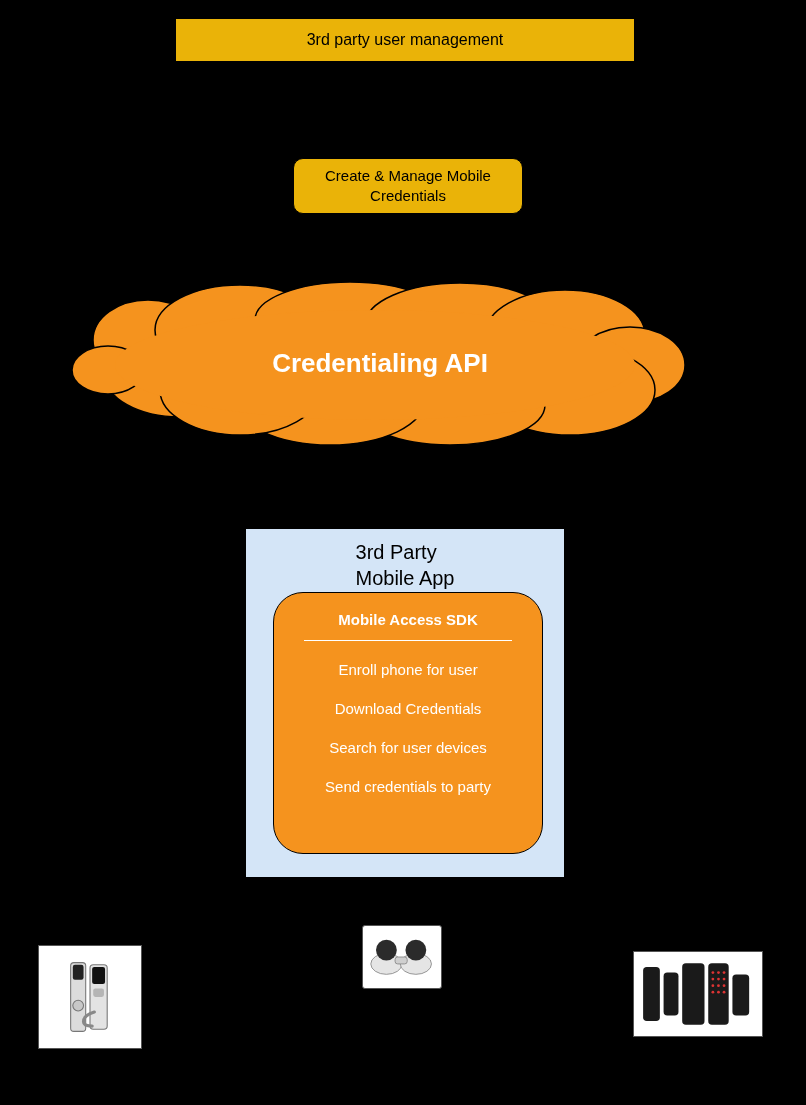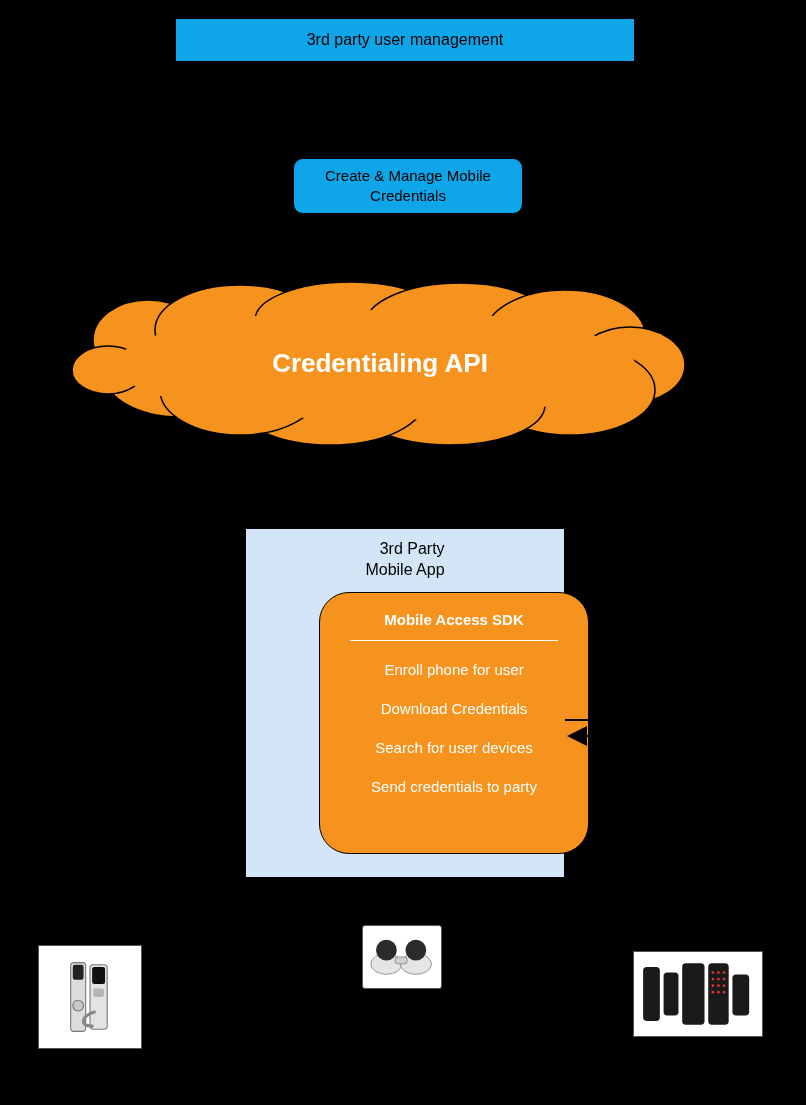--- a/index.html
+++ b/index.html
@@ -5,21 +5,21 @@
     * { box-sizing: border-box; margin: 0; padding: 0; }
     body {
       width: 806px;
       height: 1105px;
       background: #000;
       position: relative;
       font-family: Arial, Helvetica, sans-serif;
     }
     .box {
       position: absolute;
-      background: #0ea5e9;
+      background: #eab308;
       border: 1px solid #000;
       display: flex;
       align-items: center;
       justify-content: center;
       text-align: center;
       color: #000;
     }
     .box-top {
       left: 175px;
       top: 18px;
@@ -58,40 +58,39 @@
       top: 528px;
       width: 320px;
       height: 350px;
       background: #d4e5f7;
       flex-direction: column;
       align-items: center;
       justify-content: flex-start;
     }
     .app-title {
       padding: 10px 0 6px;
-      font-size: 16px;
-      text-align: right;
+      font-size: 20px;
+      text-align: left;
       line-height: 1.3;
     }
     .sdk-box {
       position: absolute;
       left: 273px;
       top: 592px;
       width: 270px;
       height: 262px;
       background: #f5931e;
       border: 1px solid #000;
       border-radius: 30px;
       color: #fff;
       text-align: center;
       padding: 18px 16px 10px;
       display: flex;
       flex-direction: column;
       align-items: center;
-      margin-left: 46px;
     }
     .sdk-title {
       font-weight: bold;
       font-size: 15px;
       margin-bottom: 12px;
     }
     .sdk-hr {
       width: 88%;
       border: 0;
       border-top: 1.5px solid #fff;

